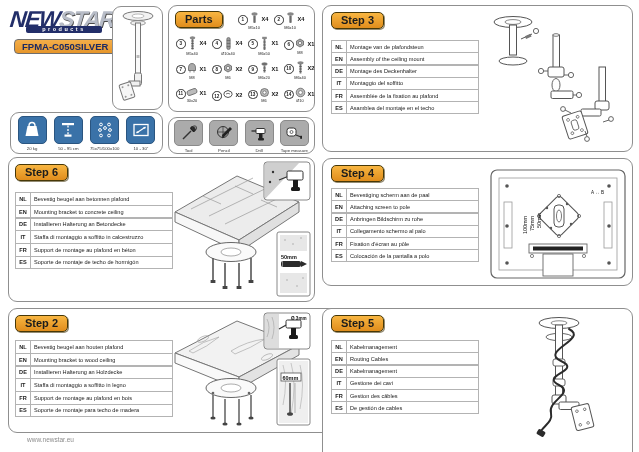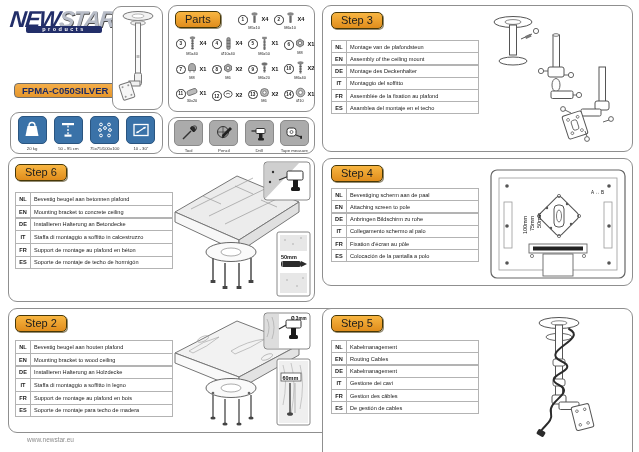--- a/index.html
+++ b/index.html
@@ -1,21 +1,21 @@
 <!DOCTYPE html>
 <html><head>
 <meta charset="utf-8">
 <style>
   html,body{margin:0;padding:0;background:#fff;}
   body{width:639px;height:452px;position:relative;overflow:hidden;
        font-family:"Liberation Sans",sans-serif;color:#222;}
   .panel{position:absolute;background:#fff;border:1.3px solid #8f8f8f;
          border-radius:9px;box-sizing:border-box;}
   .badge{position:absolute;background:linear-gradient(#f8b642,#e08d1c);
-         border:1.5px solid #473807;border-radius:5px;font-weight:normal;
+         border:1.5px solid #473807;border-radius:5px;font-weight:bold;
          font-size:11px;color:#1c1c1c;padding:0 9px;line-height:15px;
          box-shadow:1px 1px 0 rgba(60,45,0,.55);white-space:nowrap;}
   
   .ltable{position:absolute;display:flex;flex-direction:column;}
   .lrow{display:flex;border:0.8px solid #b3b3b3;margin-top:-0.8px;background:#fff;}
   .lrow.h115{height:11.5px}.lrow.h11{height:11px}
   .lang{width:14px;font-weight:bold;font-size:5.6px;display:flex;align-items:center;
         justify-content:center;border-right:0.8px solid #b3b3b3;flex:none;}
   .ltext{font-size:5.6px;display:flex;align-items:center;padding-left:3px;flex:1;
          white-space:nowrap;overflow:hidden;}
@@ -24,21 +24,21 @@
         transform:skewX(-6deg);}
   .logo .new{font-size:23px;font-weight:bold;font-style:italic;color:#222e69;
         letter-spacing:-1.5px;}
   .logo .star{font-size:23px;font-weight:bold;font-style:italic;color:#b7bcc7;
         letter-spacing:-1.5px;text-shadow:0.7px 0.7px 0 #4a4a4a;}
   .logo-bar{position:absolute;left:26px;top:26px;width:76px;height:7px;background:#222e69;
         border-radius:2px;color:#fff;font-size:5.5px;letter-spacing:2.5px;
         text-align:center;line-height:7px;font-weight:bold;}
   .model-badge{position:absolute;left:14px;top:39px;background:linear-gradient(#f4ae49,#e6962b);
         border:1.6px solid #6e6e6e;border-radius:4px;font-size:9.5px;font-weight:bold;
-        color:#1c2a63;padding:1px 7px;letter-spacing:0;margin-top:44px;}
+        color:#1c2a63;padding:1px 7px;letter-spacing:0;}
   
   .tilerow{position:absolute;display:flex;justify-content:space-around;align-items:flex-start;}
   .tilecol{display:flex;flex-direction:column;align-items:center;width:34px;}
   .tile{width:27px;height:26px;border-radius:5px;display:flex;align-items:center;
         justify-content:center;}
   .tile.blue{background:#3a72a8;border:1px solid #2a5580;}
   .tile.gray{background:#ababab;border:1px solid #8a8a8a;}
   .tlabel{font-size:4.3px;color:#333;margin-top:1.5px;white-space:nowrap;}
   
   .prow{position:absolute;display:flex;align-items:center;}

